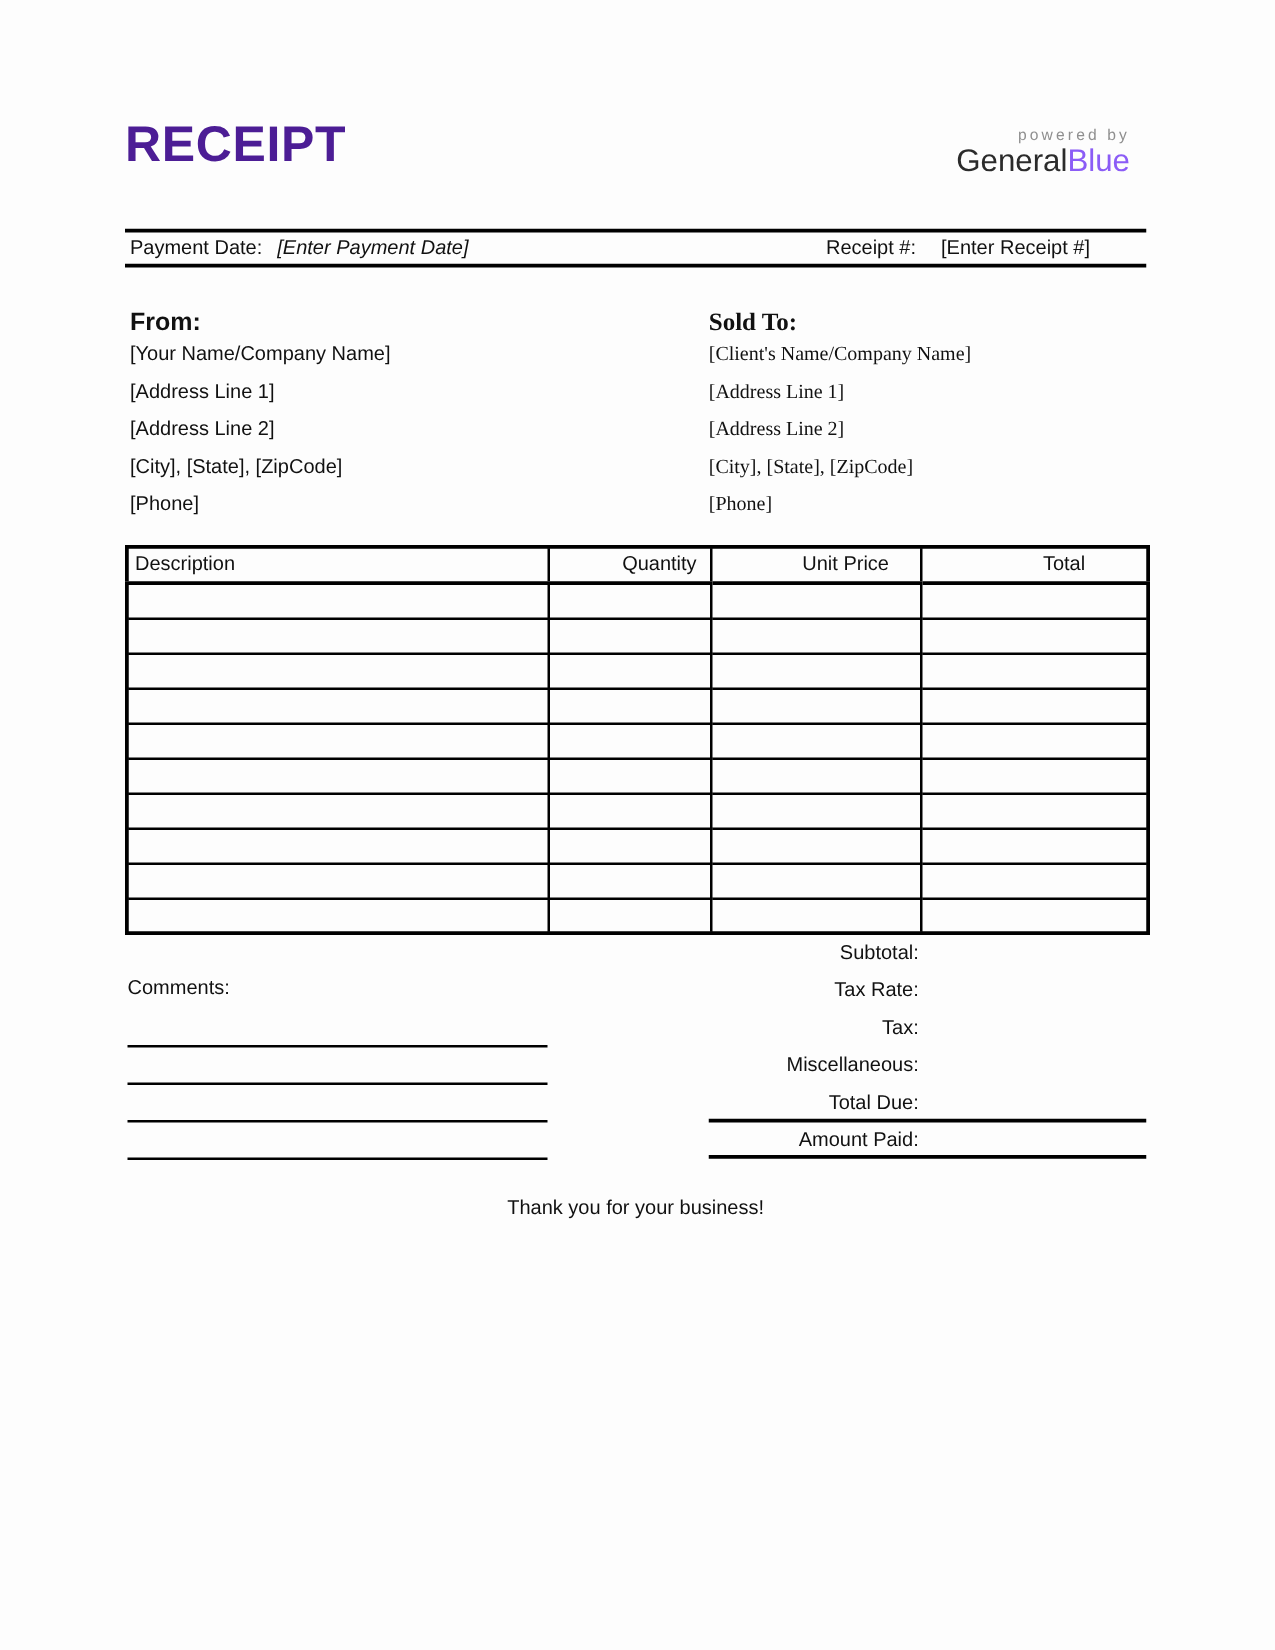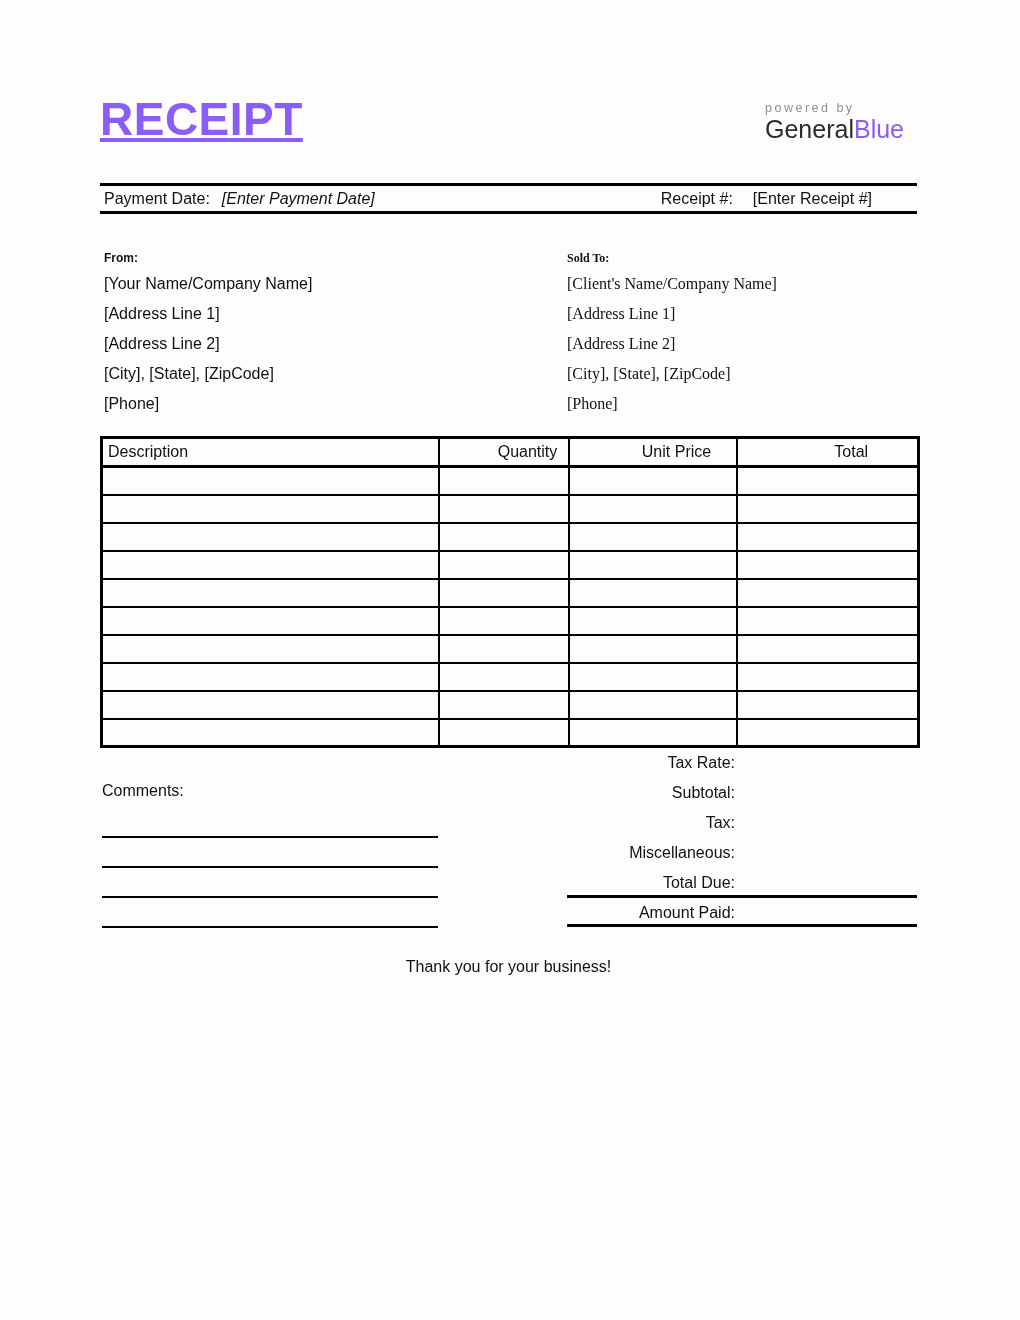--- a/index.html
+++ b/index.html
@@ -6,22 +6,22 @@
   html, body { background:#fdfdfd; }
   body {
     width:1020px; height:1320px;
     font-family:"Liberation Sans", sans-serif;
     color:#111;
   }
   .page { width:1020px; height:1320px; padding:96px 103px 0 100px; }
 
   
   .header-row { display:flex; justify-content:space-between; align-items:flex-start; height:48px; }
-  .receipt-title { font-size:46px; font-weight:700; line-height:1; letter-spacing:0.5px; color:#8b5cf6;text-decoration:underline; }
-  .logo { margin-top:5px; margin-right:13px; line-height:1.15; }
+  .receipt-title { font-size:40px; font-weight:700; line-height:1; letter-spacing:0.5px; color:#4c1d95; }
+  .logo { text-align:right; margin-top:5px; margin-right:13px; line-height:1.15; }
   .logo-powered { font-size:12.5px; color:#8f8f8f; letter-spacing:2.5px; }
   .logo-brand { font-size:25px; }
   .logo-general { color:#2b2b2b; }
   .logo-blue { color:#8b5cf6; }
 
   
   .payment-bar {
     margin-top:39px; height:31px;
     border-top:3px solid #000; border-bottom:3px solid #000;
     display:flex; justify-content:space-between; align-items:center;
@@ -29,21 +29,21 @@
   }
   .payment-left, .payment-right { display:flex; align-items:center; }
   .payment-left .field-value { margin-left:12px;font-style:italic; }
   .payment-right .field-value { margin-left:20px; }
   .payment-right { margin-right:41px; }
 
   
   .parties { display:flex; margin-top:33px; }
   .party-left { width:467px; padding-left:4px; }
   .party-right { flex:1;font-family:Liberation Serif, serif; }
-  .party-heading { font-size:12px; font-weight:700; line-height:22px; }
+  .party-heading { font-size:20px; font-weight:700; line-height:22px; }
   .party-line { font-size:16px; line-height:30px; }
 
   
   .items-table { width:817px; margin-top:17px; border-collapse:collapse; table-layout:fixed; border:3px solid #000; }
   .items-table th, .items-table td { border:2px solid #000; }
   .items-table thead th { height:29px; font-size:16px; font-weight:400; text-align:center; border-bottom:3px solid #000;padding-left:48px; }
   .items-table thead th.col-desc { text-align:left; padding-left:5px; }
   .items-table tbody td { height:28px; }
   .col-desc  { width:337px; }
   .col-qty   { width:130px; }
@@ -184,22 +184,22 @@
     <div class="below-left">
       <div class="comments-label">Comments:</div>
       <div class="comment-lines">
           <div class="comment-line"></div>
           <div class="comment-line"></div>
           <div class="comment-line"></div>
           <div class="comment-line"></div>
         </div>
     </div>
     <div class="totals">
+      <div class="totals-row">Subtotal:</div>
       <div class="totals-row">Tax Rate:</div>
-      <div class="totals-row">Subtotal:</div>
       <div class="totals-row">Tax:</div>
       <div class="totals-row">Miscellaneous:</div>
       <div class="totals-row total-due">Total Due:</div>
       <div class="totals-row amount-paid">Amount Paid:</div>
     </div>
   </div>
 
   <div class="footer-note">Thank you for your business!</div>
 
 </div>

